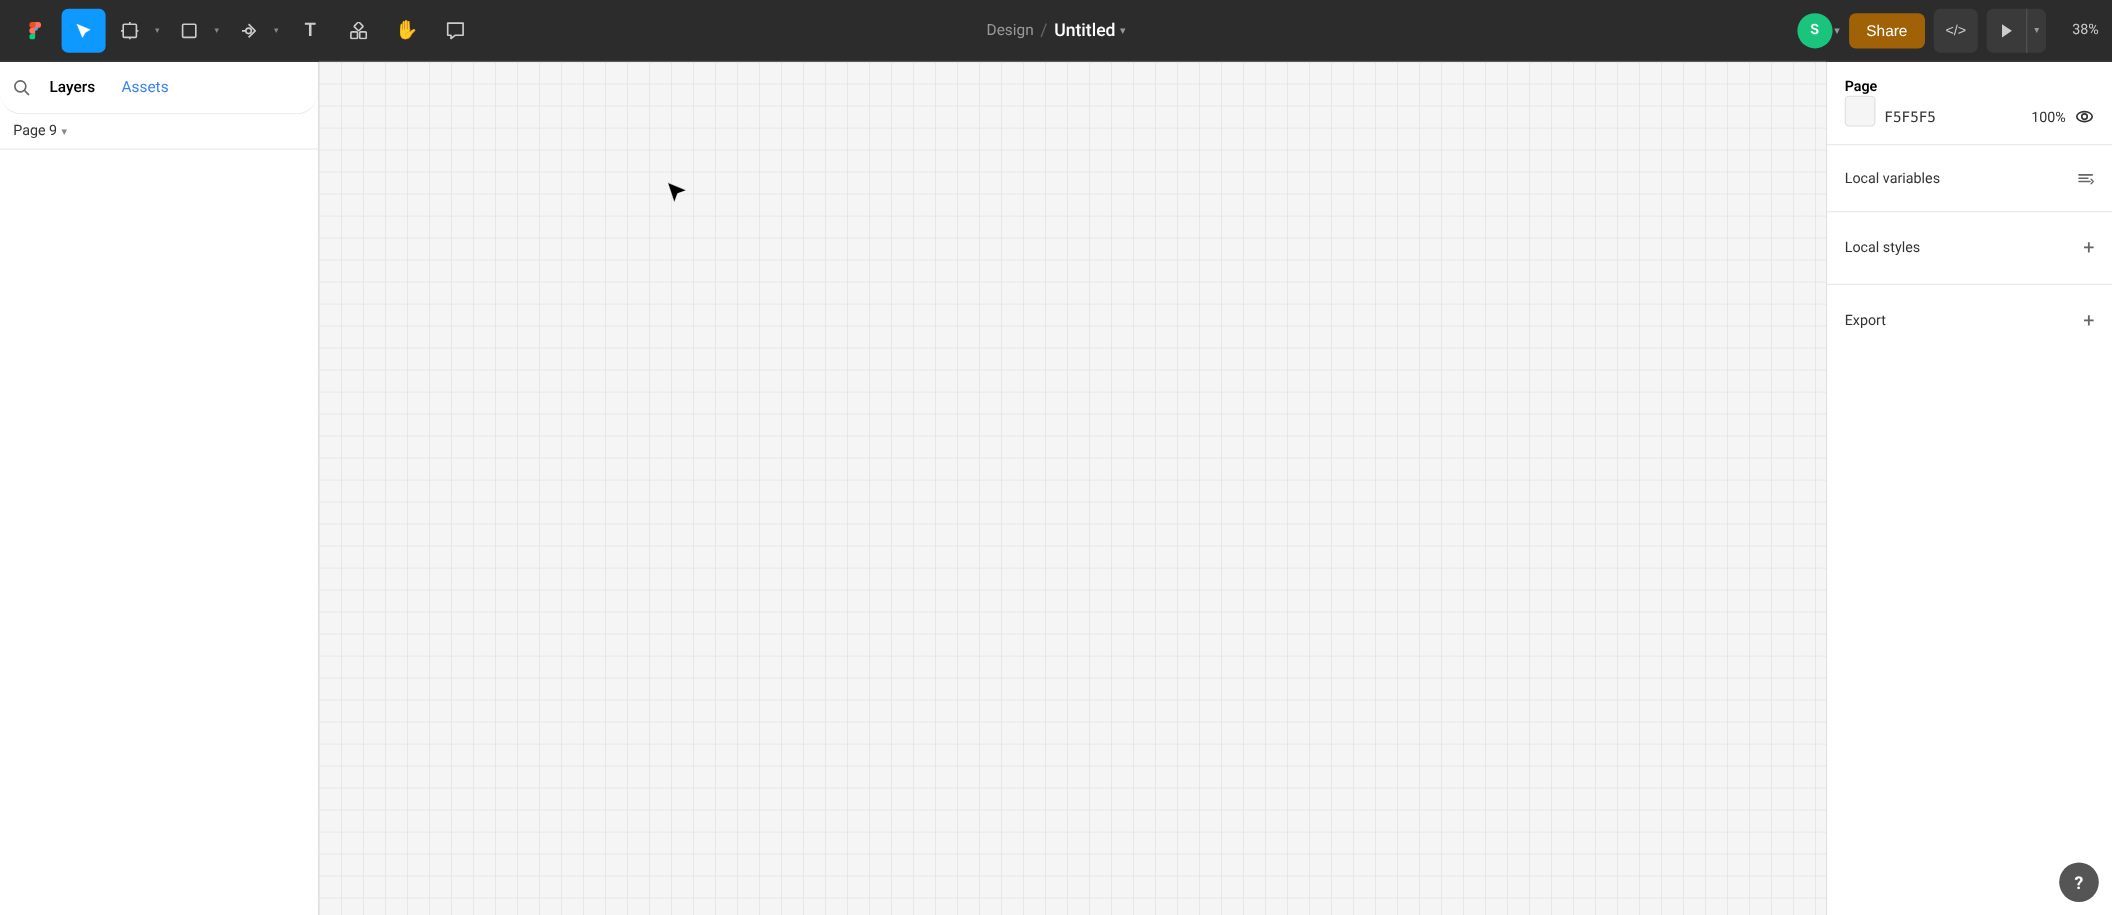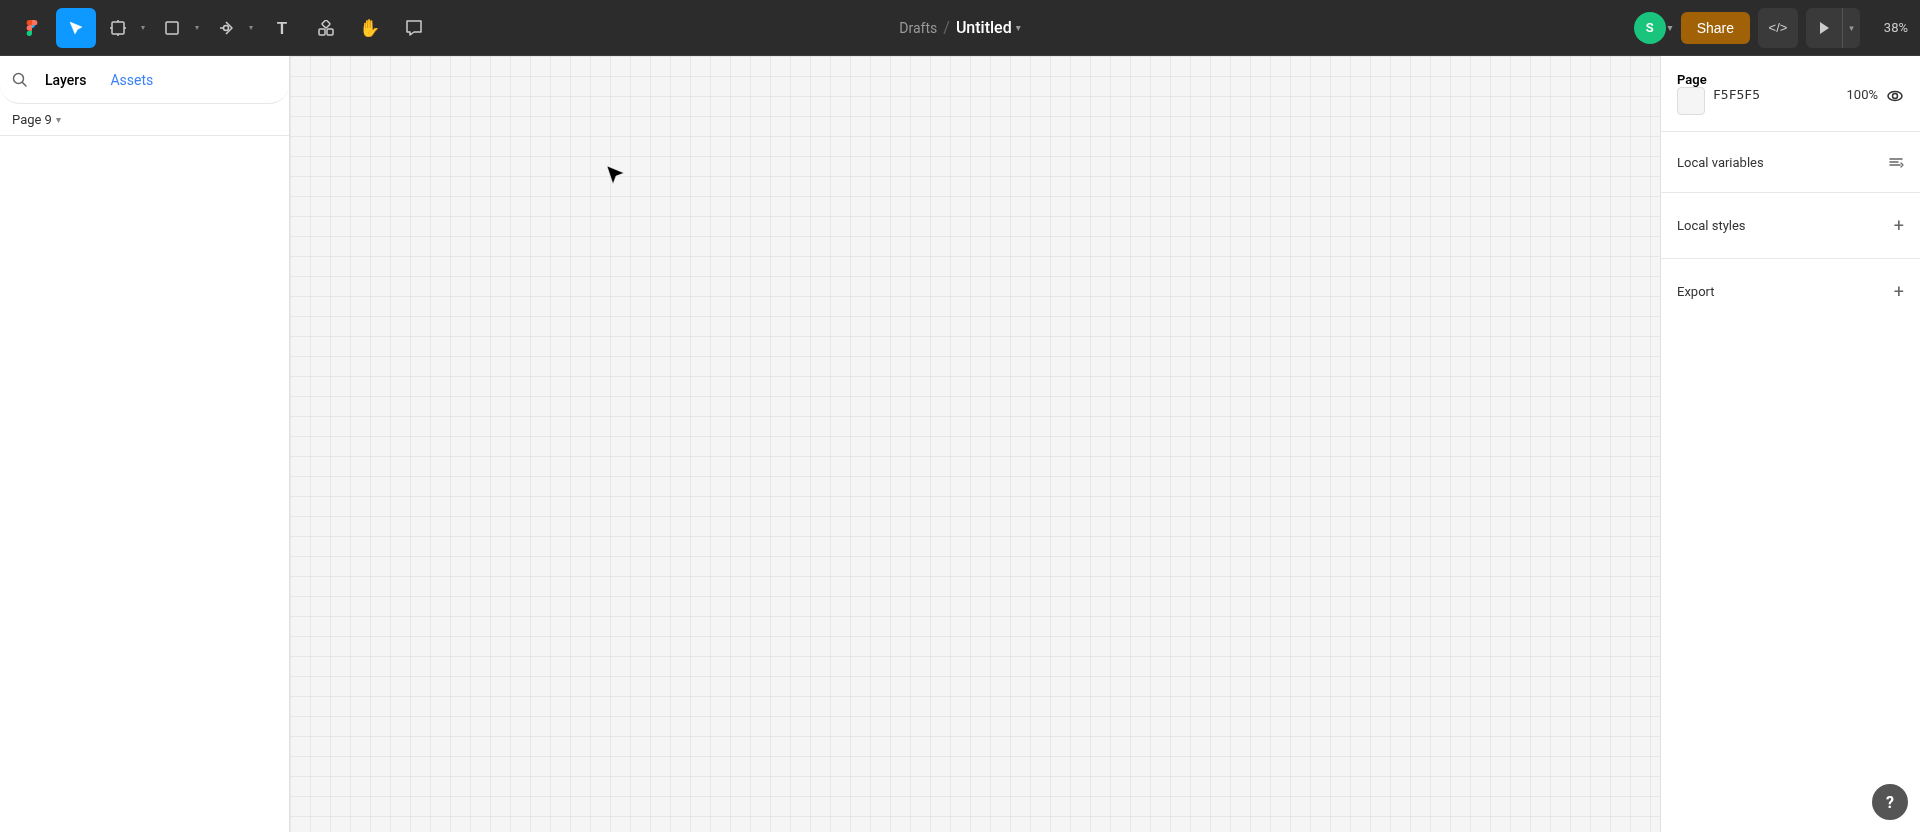--- a/index.html
+++ b/index.html
@@ -340,21 +340,21 @@
     }
 
     .section-divider {
       height: 1px;
       background: #e8e8e8;
       margin: 16px -16px;
     }
 
     .page-bg-row {
       display: flex;
-      align-items: flex-start;
+      align-items: flex-end;
       gap: 8px;
     }
 
     .color-swatch {
       width: 28px;
       height: 28px;
       border-radius: 4px;
       background: #f5f5f5;
       border: 1px solid #ddd;
       cursor: pointer;
@@ -501,21 +501,21 @@
   </div>
 
   <div class="tool-btn">
     <svg width="18" height="18" viewBox="0 0 18 18" fill="none">
       <path d="M2 2h14v11H9l-4 3v-3H2V2z" stroke="#ccc" stroke-width="1.5" fill="none" stroke-linejoin="round"></path>
     </svg>
   </div>
 
   <div class="toolbar-center">
     <span class="breadcrumb">
-      <span>Drafts</span>
+      <span>Design</span>
     </span>
     <span class="breadcrumb-separator">/</span>
     <span class="breadcrumb-current">
       <span>Untitled</span>
       <span class="breadcrumb-chevron">▾</span>
     </span>
   </div>
 
   <div class="toolbar-right">
     <div class="avatar-wrapper">

